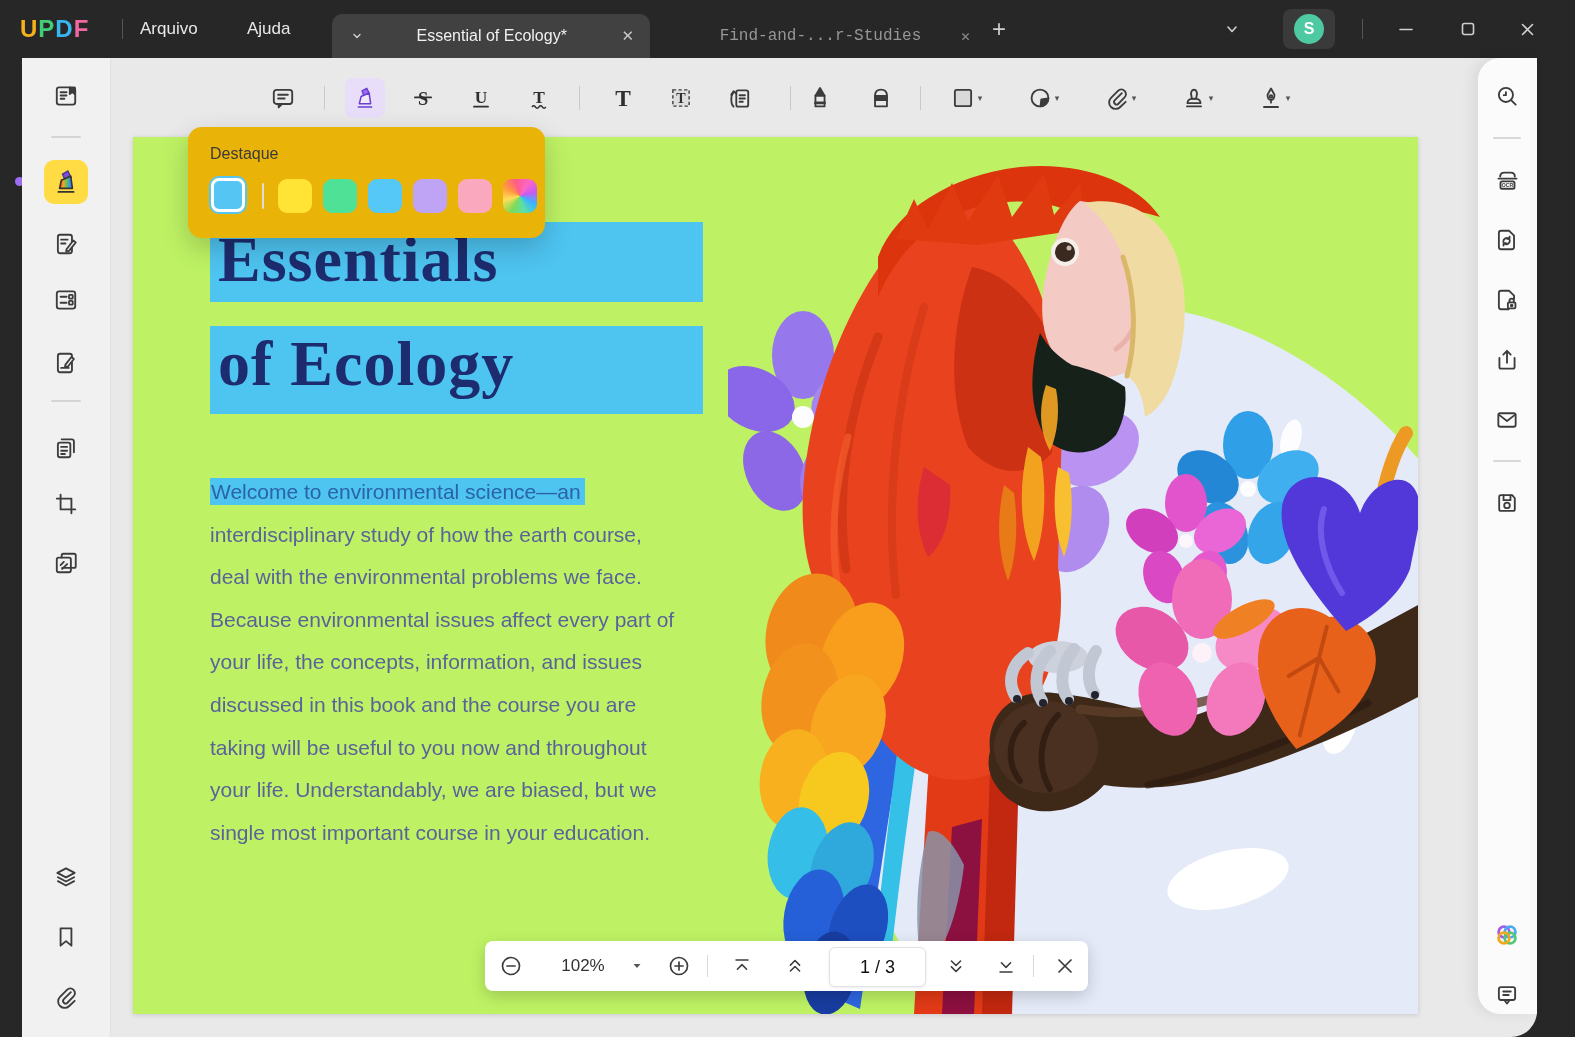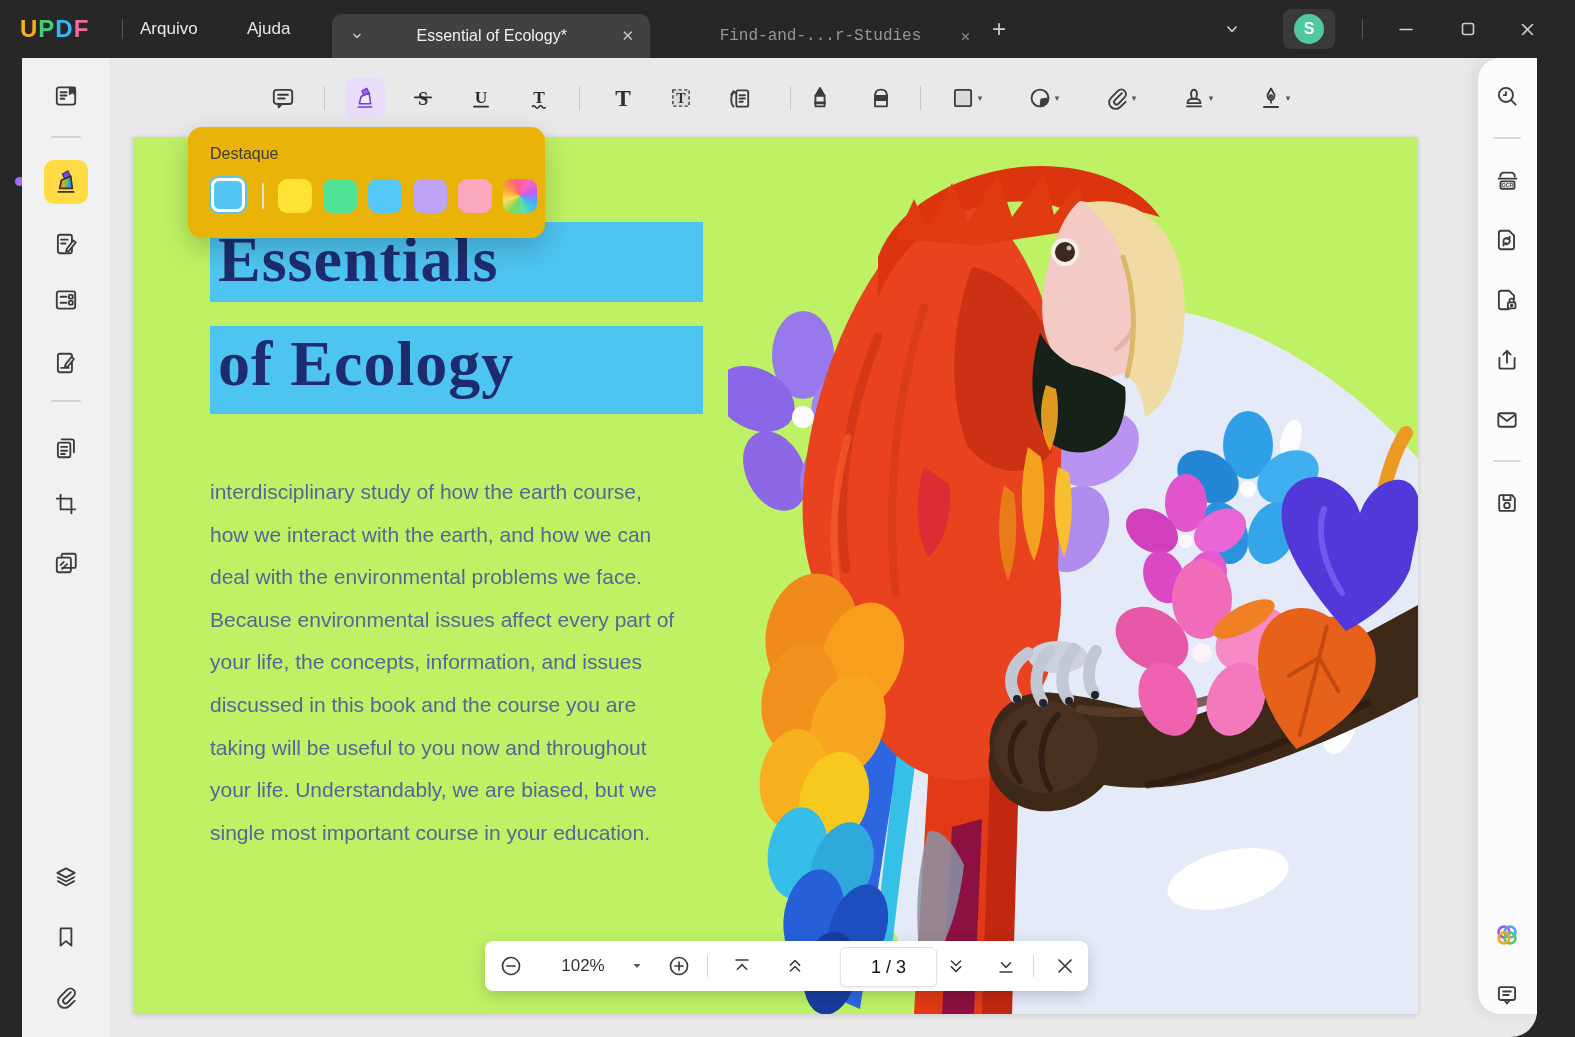--- a/index.html
+++ b/index.html
@@ -57,21 +57,21 @@
   .swatch-sel{top:49px;width:34px;height:34px;border:2px solid #55C6F4;border-radius:10px;}
   .swatch-sel-inner{position:absolute;inset:0;border-radius:8px;border:3px solid #FFFFFF;box-sizing:border-box;}
   .swdiv{position:absolute;left:74px;top:56px;width:2px;height:26px;background:#DDDDDD;border-radius:1px;}
   .rainbow{background:conic-gradient(from 210deg,#7ED957,#FFDE59,#FF9A3C,#FF5C8A,#FF66C4,#C45CF2,#38B6FF,#5CE1A4,#7ED957);}
 
   
   #bottombar{position:absolute;left:485px;top:941px;width:603px;height:50px;background:#FFFFFF;border-radius:8px;box-shadow:0 5px 16px rgba(0,0,0,0.18);z-index:40;}
   .bitem{position:absolute;top:13px;width:24px;height:24px;}
   .bdiv{position:absolute;top:14px;width:1px;height:22px;background:#D8D8D8;}
   .zoom-label{position:absolute;left:66px;top:0;height:50px;width:64px;display:flex;align-items:center;justify-content:center;font-size:17px;color:#333;}
-  #pagebox{position:absolute;left:355px;top:6px;width:95px;height:38px;background:#fff;border:1px solid #E2E2E2;border-radius:6px;box-shadow:0 1px 3px rgba(0,0,0,0.08);display:flex;align-items:center;justify-content:center;font-size:18px;color:#111;}
+  #pagebox{position:absolute;left:344px;top:6px;width:95px;height:38px;background:#fff;border:1px solid #E2E2E2;border-radius:6px;box-shadow:0 1px 3px rgba(0,0,0,0.08);display:flex;align-items:center;justify-content:center;font-size:18px;color:#111;}
 </style>
 </head>
 <body>
 
 <div id="app">
 
   <div id="titlebar">
     <div class="logo">
       <span style="color: rgb(246, 178, 27);">U</span><span style="color: rgb(67, 205, 119);">P</span><span style="color: rgb(56, 182, 241);">D</span><span style="color: rgb(240, 104, 159);">F</span>
     </div>
@@ -421,22 +421,22 @@
       <path d="M8.5 8.8h7M8.5 12h5"></path>
       <path d="M9.5 16.6 L12 19.8 L14.5 16.6"></path>
     </svg>
   </div>
 
   <div id="page">
     <div class="doc-title" style="top:85px">Essentials</div>
     <div class="doc-title" style="top:189px;height:88px">of Ecology</div>
 
     <div class="para">
+      <div><span class="hl">Welcome to environmental science—an</span></div>
       <div>interdisciplinary study of how the earth course,</div>
-      <div>how we interact with the earth, and how we can</div>
       <div>deal with the environmental problems we face.</div>
       <div>Because environmental issues affect every part of</div>
       <div>your life, the concepts, information, and issues</div>
       <div>discussed in this book and the course you are</div>
       <div>taking will be useful to you now and throughout</div>
       <div>your life. Understandably, we are biased, but we</div>
       <div>single most important course in your education.</div>
     </div>
 
     <svg width="690" height="877" viewBox="0 0 690 877" style="position:absolute;left:595px;top:0">

